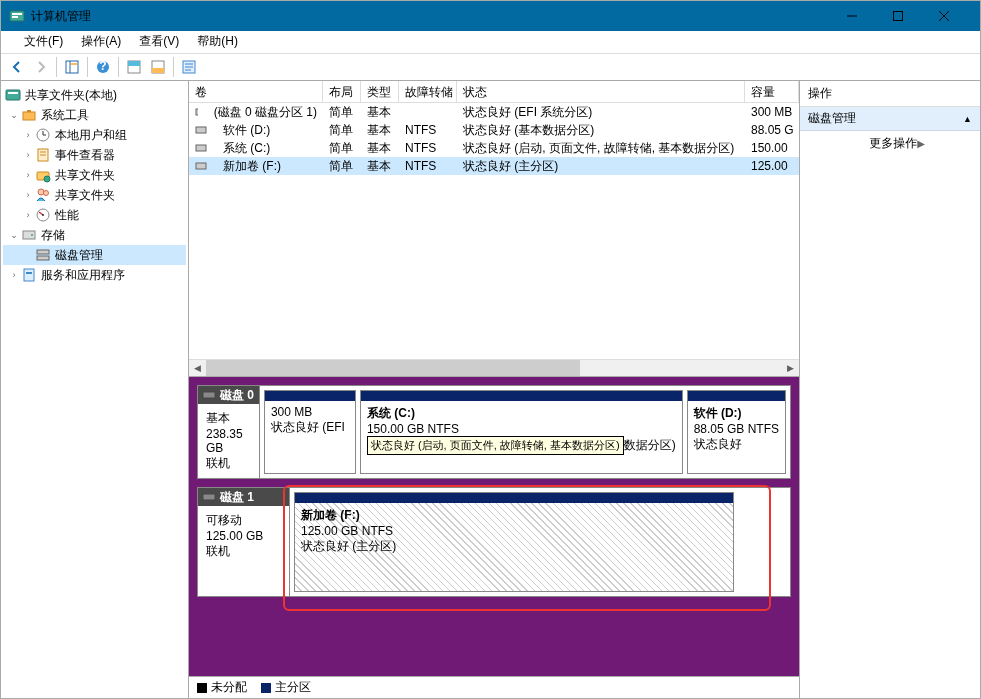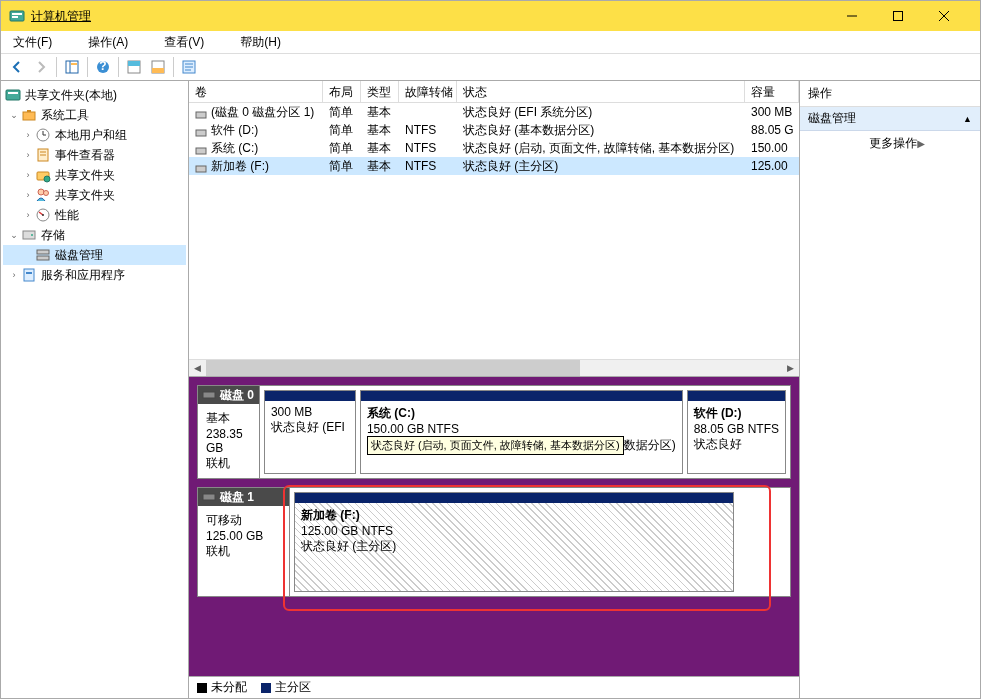--- a/index.html
+++ b/index.html
@@ -1,40 +1,40 @@
 <!DOCTYPE html>
 <html><head>
 <meta charset="utf-8">
 <style>
 * { box-sizing: border-box; margin: 0; padding: 0; font-family: "Microsoft YaHei", "Segoe UI", sans-serif; font-size: 12px; }
 body { background: #fff; width: 981px; height: 699px; overflow: hidden; border: 1px solid #aaa; display: flex; flex-direction: column; }
-.titlebar { height: 30px; display: flex; align-items: center; padding: 0 13px 0 8px; background: #fde047; text-decoration: underline; }
+.titlebar { height: 30px; display: flex; align-items: center; padding: 0 13px 0 8px; background: #0369a1; }
 .titlebar .icon { width: 16px; height: 16px; margin-right: 6px; }
 .titlebar .title { flex: 1; }
 .titlebar .winbtn { width: 46px; height: 30px; display: flex; align-items: center; justify-content: center; }
-.menubar { height: 22px; display: flex; align-items: center; padding: 0 4px; gap: 20px; }
+.menubar { height: 22px; display: flex; padding: 0 15px; gap: 2px; }
 .menubar .mitem { padding: 2px 8px; }
 .toolbar { height: 28px; border-top: 1px solid #ddd; border-bottom: 1px solid #aaa; display: flex; align-items: center; padding: 0 4px; gap: 0; }
 .toolbar .tbtn { width: 24px; height: 24px; display: flex; align-items: center; justify-content: center; border: 1px solid transparent; }
 .toolbar .sep { width: 1px; height: 20px; background: #ccc; margin: 0 3px; }
 .main { flex: 1; display: flex; min-height: 0; }
 .navpane { width: 188px; border-right: 1px solid #aaa; padding: 4px 2px; overflow: auto; }
 .tree-item { display: flex; align-items: center; height: 20px; padding: 0 2px; white-space: nowrap; }
 .tree-item.selected { background: #cce8ff; }
 .tree-caret { width: 14px; height: 14px; display: flex; align-items: center; justify-content: center; color: #666; font-size: 9px; }
 .tree-icon { width: 16px; height: 16px; margin: 0 4px 0 0; display: flex; align-items: center; justify-content: center; }
 .tree-indent { display: inline-block; }
 .centerpane { flex: 1; display: flex; flex-direction: column; border-right: 1px solid #aaa; min-width: 0; }
 .vol-list { height: 296px; border-bottom: 1px solid #aaa; display: flex; flex-direction: column; overflow: hidden; }
 .vol-head { display: flex; border-bottom: 1px solid #ddd; background: #fff; height: 22px; }
 .vol-head .col { border-right: 1px solid #ddd; padding: 3px 6px; white-space: nowrap; overflow: hidden; }
 .vol-rows { flex: 1; overflow: hidden; }
 .vol-row { display: flex; height: 18px; align-items: center; }
 .vol-row.selected { background: #cce8ff; }
-.vol-row .cell { padding: 1px 6px; white-space: nowrap; overflow: hidden; display: flex; align-items: flex-end; gap: 4px; }
+.vol-row .cell { padding: 1px 6px; white-space: nowrap; overflow: hidden; display: flex; align-items: center; gap: 16px; }
 .vol-sb { height: 17px; border-top: 1px solid #ddd; display: flex; align-items: center; background: #f0f0f0; }
 .vol-sb .track { flex: 1; height: 17px; background: #f0f0f0; position: relative; }
 .vol-sb .thumb { position: absolute; left: 0; top: 0; height: 100%; width: 65%; background: #cdcdcd; }
 .vol-sb .arr { width: 17px; height: 17px; display: flex; align-items: center; justify-content: center; background: #f0f0f0; color: #606060; font-size: 9px; }
 .graph { flex: 1; overflow: auto; padding: 8px; background: #701a75; }
 .disk-row { display: flex; border: 1px solid #888; margin-bottom: 8px; min-height: 92px; background: #fff; }
 .disk-label { width: 92px; border-right: 1px solid #888; padding: 6px 8px; }
 .disk-label .bar { background: #4a4a4a; color: #fff; display: flex; align-items: center; gap: 4px; height: 18px; padding: 0 4px; margin: -6px -8px 6px -8px; }
 .disk-parts { flex: 1; display: flex; padding: 4px; gap: 4px; position: relative; }
 .part { border: 1px solid #888; display: flex; flex-direction: column; }

